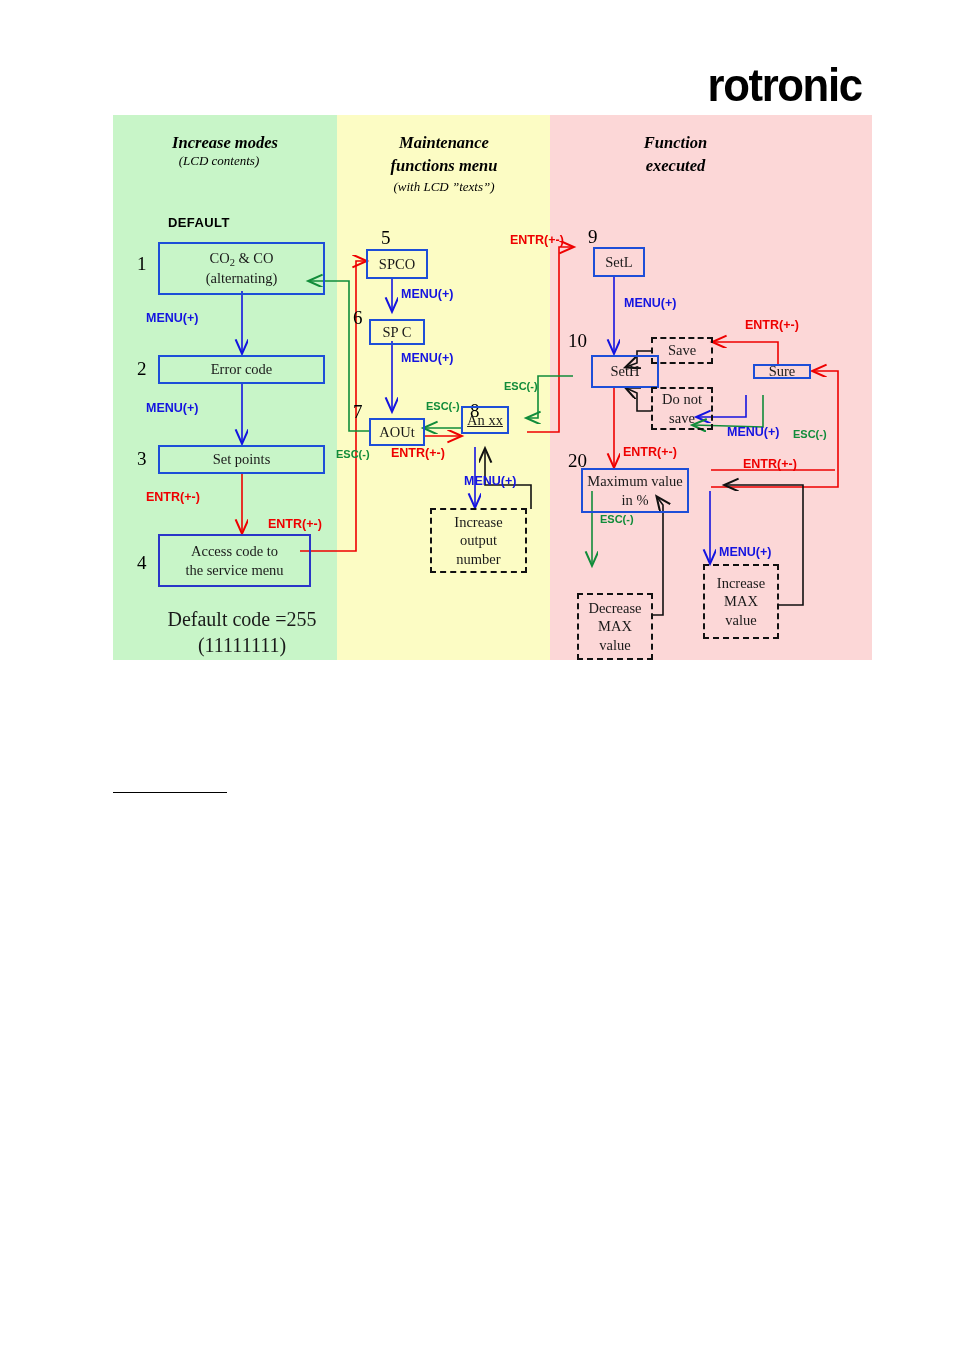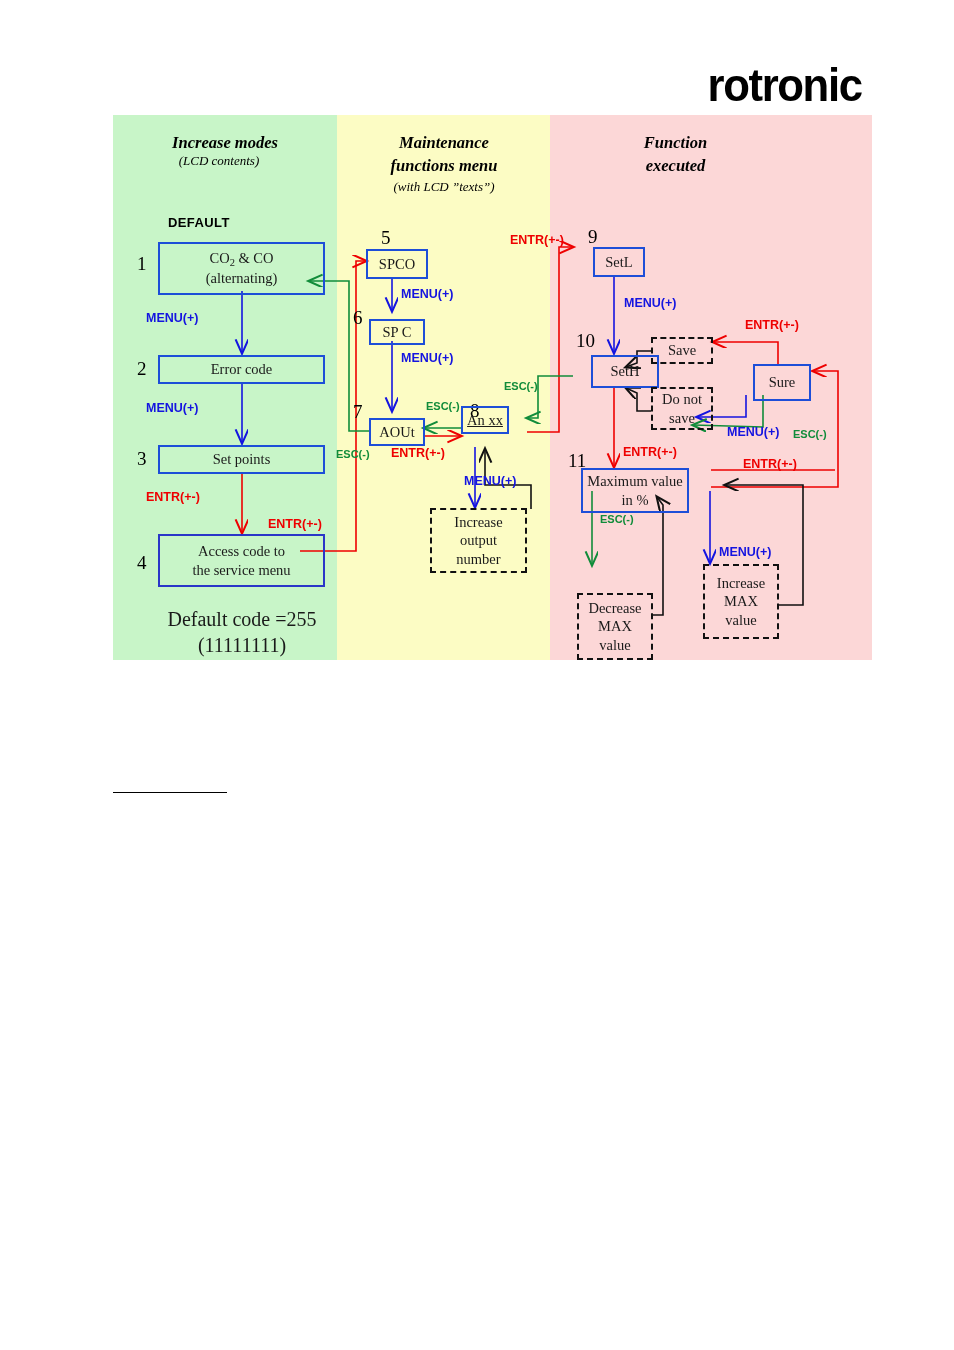--- a/index.html
+++ b/index.html
@@ -238,21 +238,21 @@
   <div class="node solid-red" style="left:45px; top:240px; width:167px; height:29px;">
     <span>Error code</span>
   </div>
 
   <span class="num" style="left:24px; top:333px;">3</span>
   <div class="node solid-red" style="left:45px; top:330px; width:167px; height:29px;">
     <span>Set points</span>
   </div>
 
   <span class="num" style="left:24px; top:437px;">4</span>
-  <div class="node solid-blue" style="left:45px; top:419px; width:167px; height:53px;">
+  <div class="node solid-blue" style="left:45px; top:419px; width:153px; height:53px;">
     <span>Access code to
 the service menu</span>
   </div>
 
   <div class="plain" style="left:38px; top:491px; width:182px;">Default code =255
 (11111111)</div>
 
   <span class="num" style="left:268px; top:112px;">5</span>
   <div class="node solid-red" style="left:253px; top:134px; width:62px; height:30px;">
     <span>SPCO</span>
@@ -277,39 +277,39 @@
     <span>Increase
 output
 number</span>
   </div>
 
   <span class="num" style="left:475px; top:111px;">9</span>
   <div class="node solid-red" style="left:460px; top:132px; width:52px; height:30px;margin-left:20px;">
     <span>SetL</span>
   </div>
 
-  <span class="num" style="left:455px; top:215px;margin-left:8px;">10</span>
+  <span class="num" style="left:455px; top:215px;">10</span>
   <div class="node solid-red" style="left:478px; top:240px; width:68px; height:33px;">
     <span>SetH</span>
   </div>
 
   <div class="node dashed" style="left:538px; top:222px; width:62px; height:27px;">
     <span>Save</span>
   </div>
 
   <div class="node dashed" style="left:538px; top:272px; width:62px; height:43px;">
     <span>Do not
 save</span>
   </div>
 
-  <div class="node solid-red" style="left:640px; top:249px; width:58px; height:37px;">
+  <div class="node solid-red" style="left:640px; top:249px; width:58px; height:15px;">
     <span>Sure</span>
   </div>
 
-  <span class="num" style="left:455px; top:335px;">11</span>
+  <span class="num" style="left:455px; top:335px;">20</span>
   <div class="node solid-red" style="left:468px; top:353px; width:108px; height:45px;">
     <span>Maximum value
 in %</span>
   </div>
 
   <div class="node dashed" style="left:464px; top:450px; width:76px; height:67px;margin-top:28px;">
     <span>Decrease
 MAX
 value</span>
   </div>

